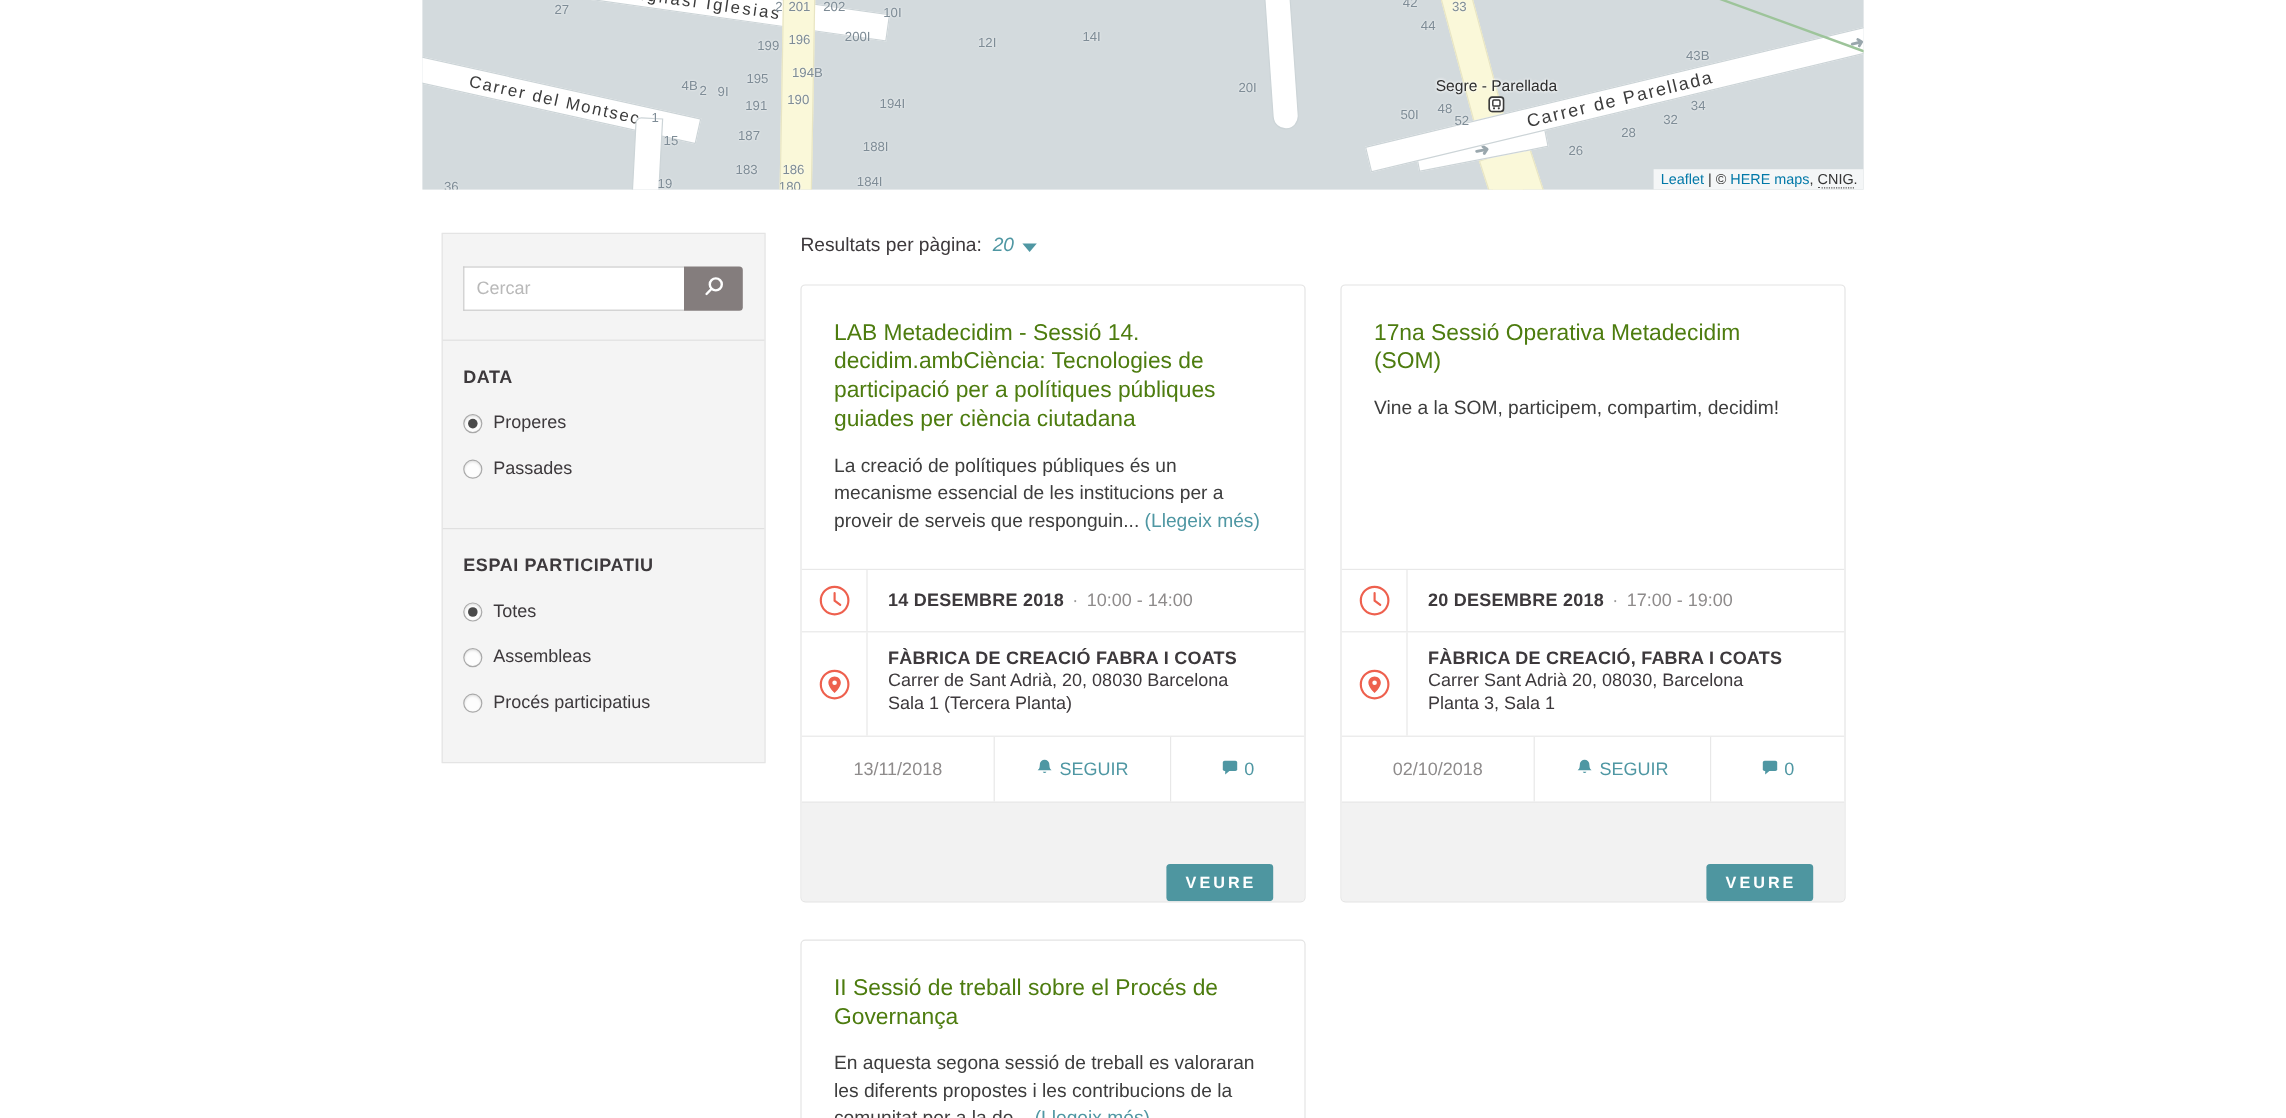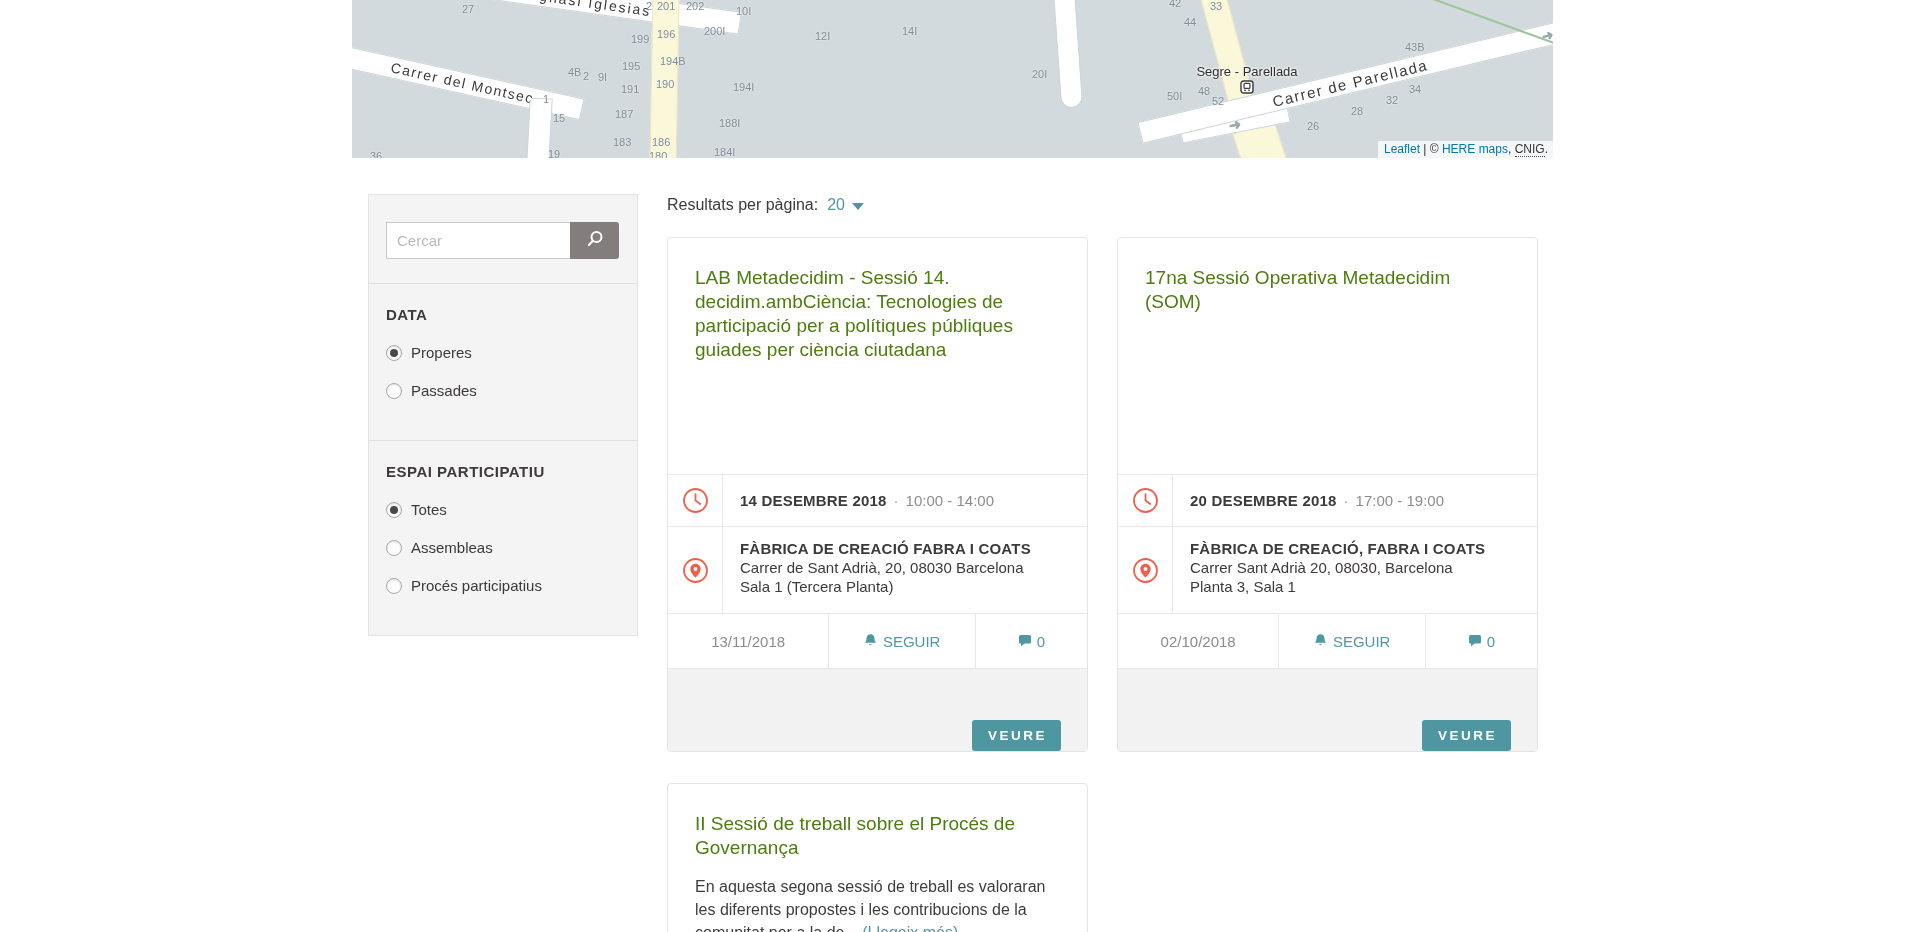--- a/index.html
+++ b/index.html
@@ -58,21 +58,21 @@
   .radio { width:16px; height:16px; border-radius:50%; background:#fdfdfd;
     border:1px solid #a9a9a9; position:relative; flex:none;
     box-shadow:inset 0 1px 2px rgba(0,0,0,.12); }
   .radio.checked::after { content:""; position:absolute; left:3px; top:3px; width:8px; height:8px;
     border-radius:50%; background:#4a4a4a; }
   .radio-label { font-size:15px; color:#3d393c; }
 
   
   .results-bar { position:absolute; left:667px; top:196px; display:flex; align-items:center; }
   .results-label { font-size:16px; color:#3d393c; }
-  .results-select { display:flex; align-items:center; cursor:pointer; margin-left:9px; }
+  .results-select { display:flex; align-items:center; cursor:pointer; margin-left:9px;font-style:italic; }
   .results-value { font-size:16px; color:#4f97a3; }
   .caret { width:0; height:0; border-left:6px solid transparent; border-right:6px solid transparent;
     border-top:7px solid #4f97a3; margin-left:7px; margin-top:2px; }
 
   
   .card { position:absolute; width:421px; background:#fff; border:1px solid #e4e4e4;
     border-radius:4px; display:flex; flex-direction:column; overflow:hidden; }
   .card-1 { left:667px; top:237px; height:515px; }
   .card-2 { left:1117px; top:237px; height:515px; }
   .card-3 { left:667px; top:783px; height:300px; }
@@ -231,20 +231,21 @@
     <span class="results-label">Resultats per pàgina:</span>
     <span class="results-select">
       <span class="results-value">20</span>
       <span class="caret"></span>
     </span>
   </div>
 
   <article class="card card-1">
     <div class="card-body">
       <a class="card-title">LAB Metadecidim - Sessió 14. decidim.ambCiència: Tecnologies de participació per a polítiques públiques guiades per ciència ciutadana</a>
+      <p class="card-desc"><span>La creació de polítiques públiques és un mecanisme essencial de les institucions per a proveir de serveis que responguin...</span> <a class="read-more">(Llegeix més)</a></p>
     </div>
     <div class="row row-date">
       <div class="icon-cell">
         <svg width="27" height="27" viewBox="0 0 27 27">
           <circle cx="13.5" cy="13.5" r="11.5" fill="none" stroke="#ee604e" stroke-width="1.8"></circle>
           <path d="M13.5 7.2 L13.5 13.5 L18.2 17" fill="none" stroke="#ee604e" stroke-width="1.8" stroke-linecap="round"></path>
         </svg>
       </div>
       <div class="row-content">
         <span class="meet-date">14 DESEMBRE 2018</span>
@@ -287,20 +288,21 @@
       </div>
     </div>
     <div class="card-actions">
       <button class="veure-btn">VEURE</button>
     </div>
   </article>
 
   <article class="card card-2">
     <div class="card-body">
       <a class="card-title">17na Sessió Operativa Metadecidim (SOM)</a>
+      <p class="card-desc"><span>Vine a la SOM, participem, compartim, decidim!</span></p>
     </div>
     <div class="row row-date">
       <div class="icon-cell">
         <svg width="27" height="27" viewBox="0 0 27 27">
           <circle cx="13.5" cy="13.5" r="11.5" fill="none" stroke="#ee604e" stroke-width="1.8"></circle>
           <path d="M13.5 7.2 L13.5 13.5 L18.2 17" fill="none" stroke="#ee604e" stroke-width="1.8" stroke-linecap="round"></path>
         </svg>
       </div>
       <div class="row-content">
         <span class="meet-date">20 DESEMBRE 2018</span>

